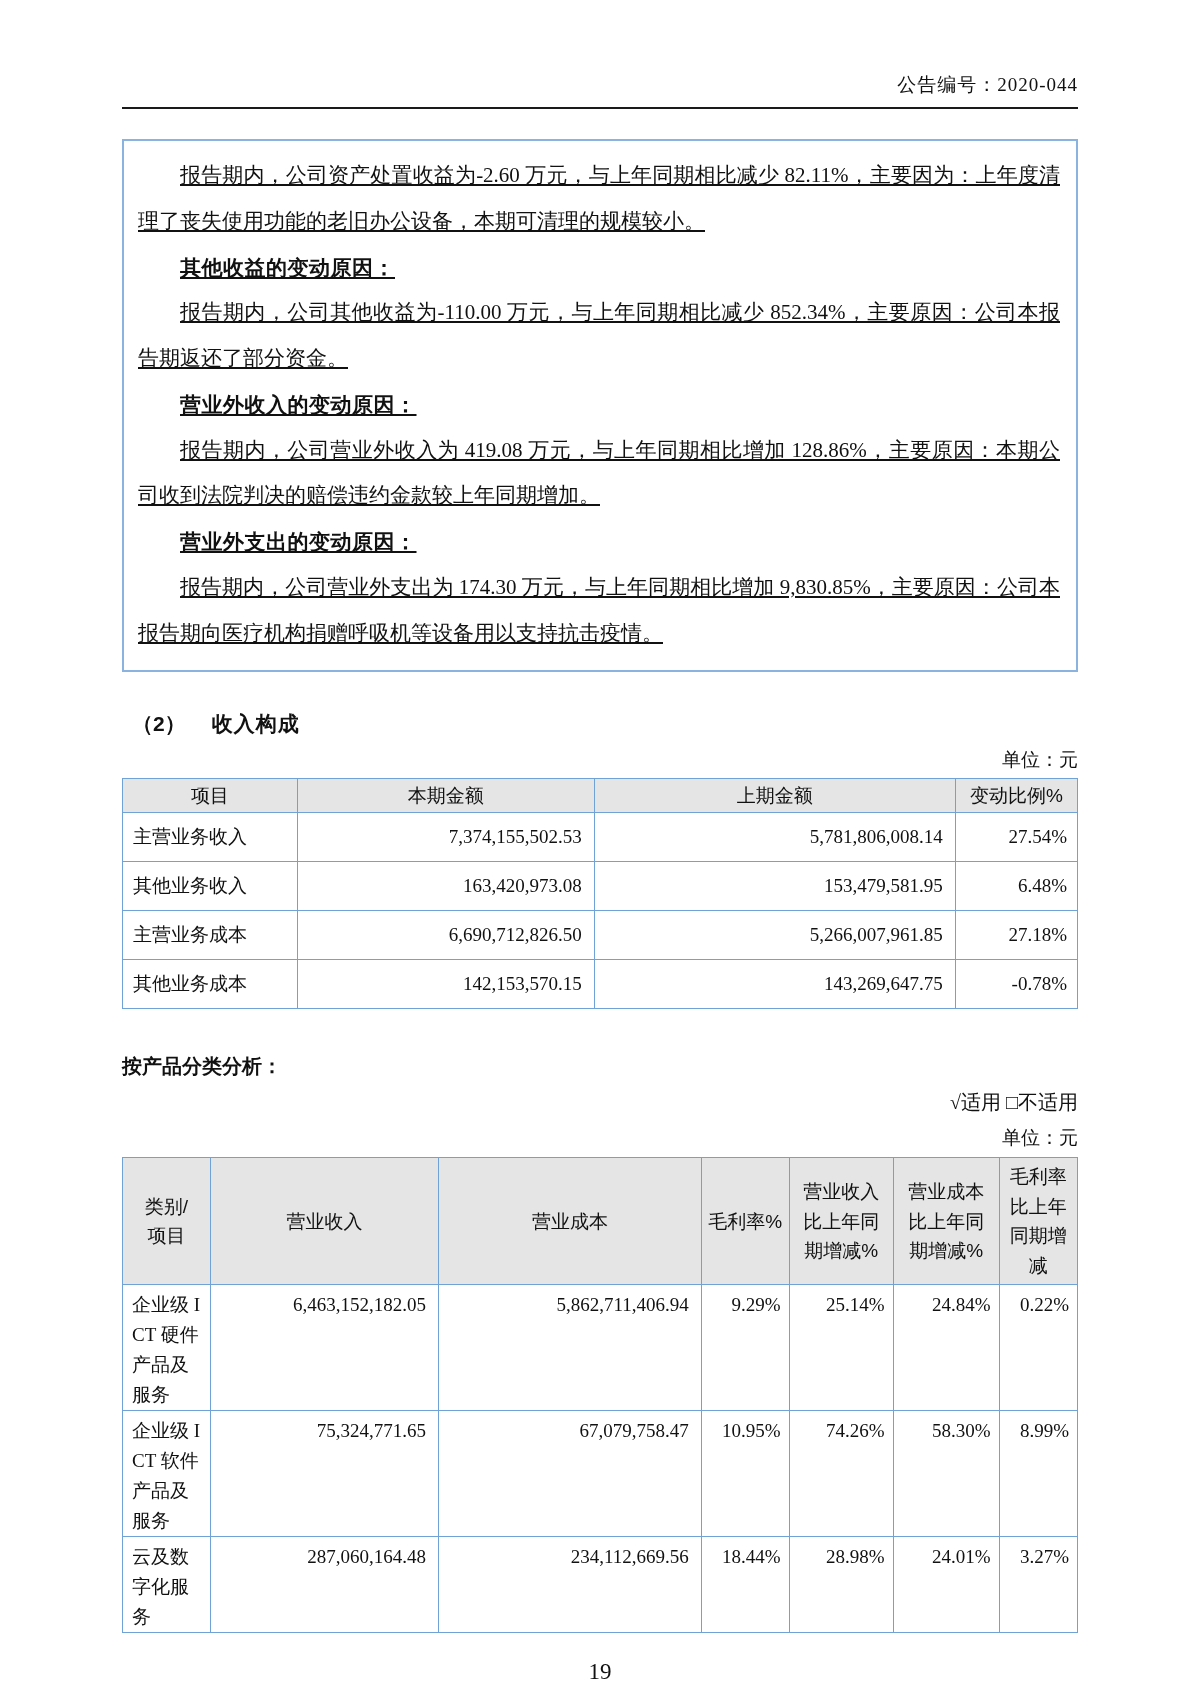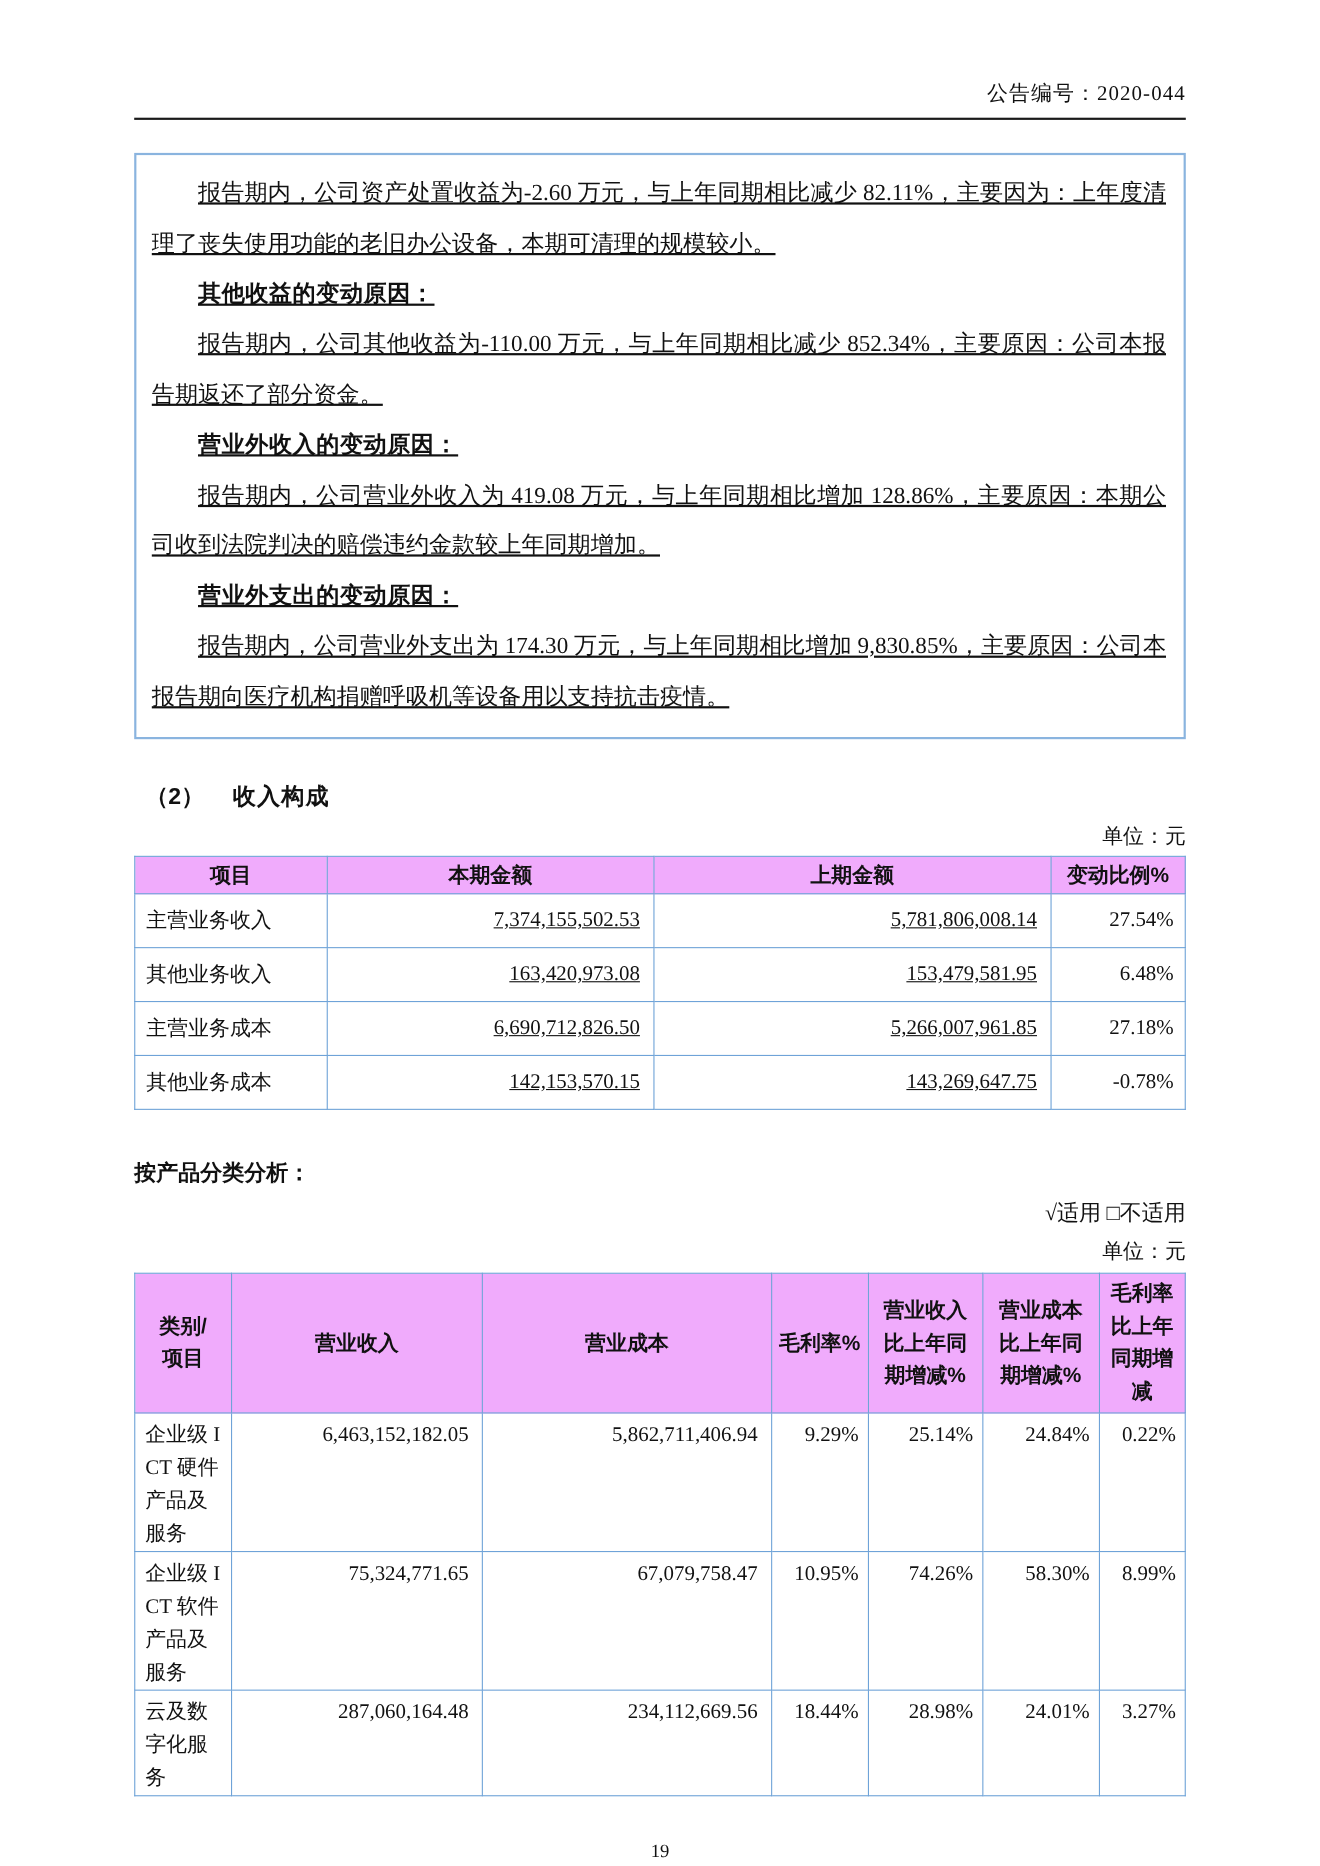--- a/index.html
+++ b/index.html
@@ -57,32 +57,32 @@
   
   table {
     width: 100%;
     border-collapse: collapse;
     table-layout: fixed;
     font-size: 19px;
     margin-top: 5px;
   }
   th, td { border: 1.5px solid #6fa3d8; }
   thead th {
-    background: #f0abfc;
-    font-weight: bold;
+    background: #e5e5e5;
+    font-weight: normal;
     font-family: "Liberation Sans", sans-serif;
     vertical-align: middle;
     word-break: break-all;
   }
   
   .income-table thead tr { height: 34px; }
   .income-table tbody tr { height: 49px; }
   .income-table td { vertical-align: middle; }
   .income-table td.al-left  { text-align: left;  padding-left: 10px; }
-  .income-table td.al-right { text-align: right; padding-right: 12px; text-decoration: underline; }
+  .income-table td.al-right { text-align: right; padding-right: 12px; }
   .income-table td.al-pct   { text-align: right; padding-right: 10px; }
   
   .product-table { margin-top: 6px; }
   .product-table thead tr { height: 121px; }
   .product-table thead th { line-height: 1.55; padding: 4px 6px; }
   .product-table thead th.h-first { padding: 4px 16px; }
   .product-table tbody tr:nth-child(1) { height: 100px; }
   .product-table tbody tr:nth-child(2) { height: 126px; }
   .product-table tbody tr:nth-child(3) { height: 96px; }
   .product-table td {
@@ -101,23 +101,23 @@
     font-weight: bold;
     font-family: "Liberation Sans", sans-serif;
   }
   .applicability {
     margin-top: 9px;
     padding-left: 6px;
     font-size: 20px;
     text-align: right;
   }
   .page-number {
-    margin-top: 40px;
+    margin-top: 26px;
     text-align: center;
-    font-size: 17px;
+    font-size: 23px;
   }
 </style>
 </head>
 <body>
 
 <div class="content">
 
   <div class="doc-header">公告编号：2020-044</div>
 
   <div class="notes-box">

